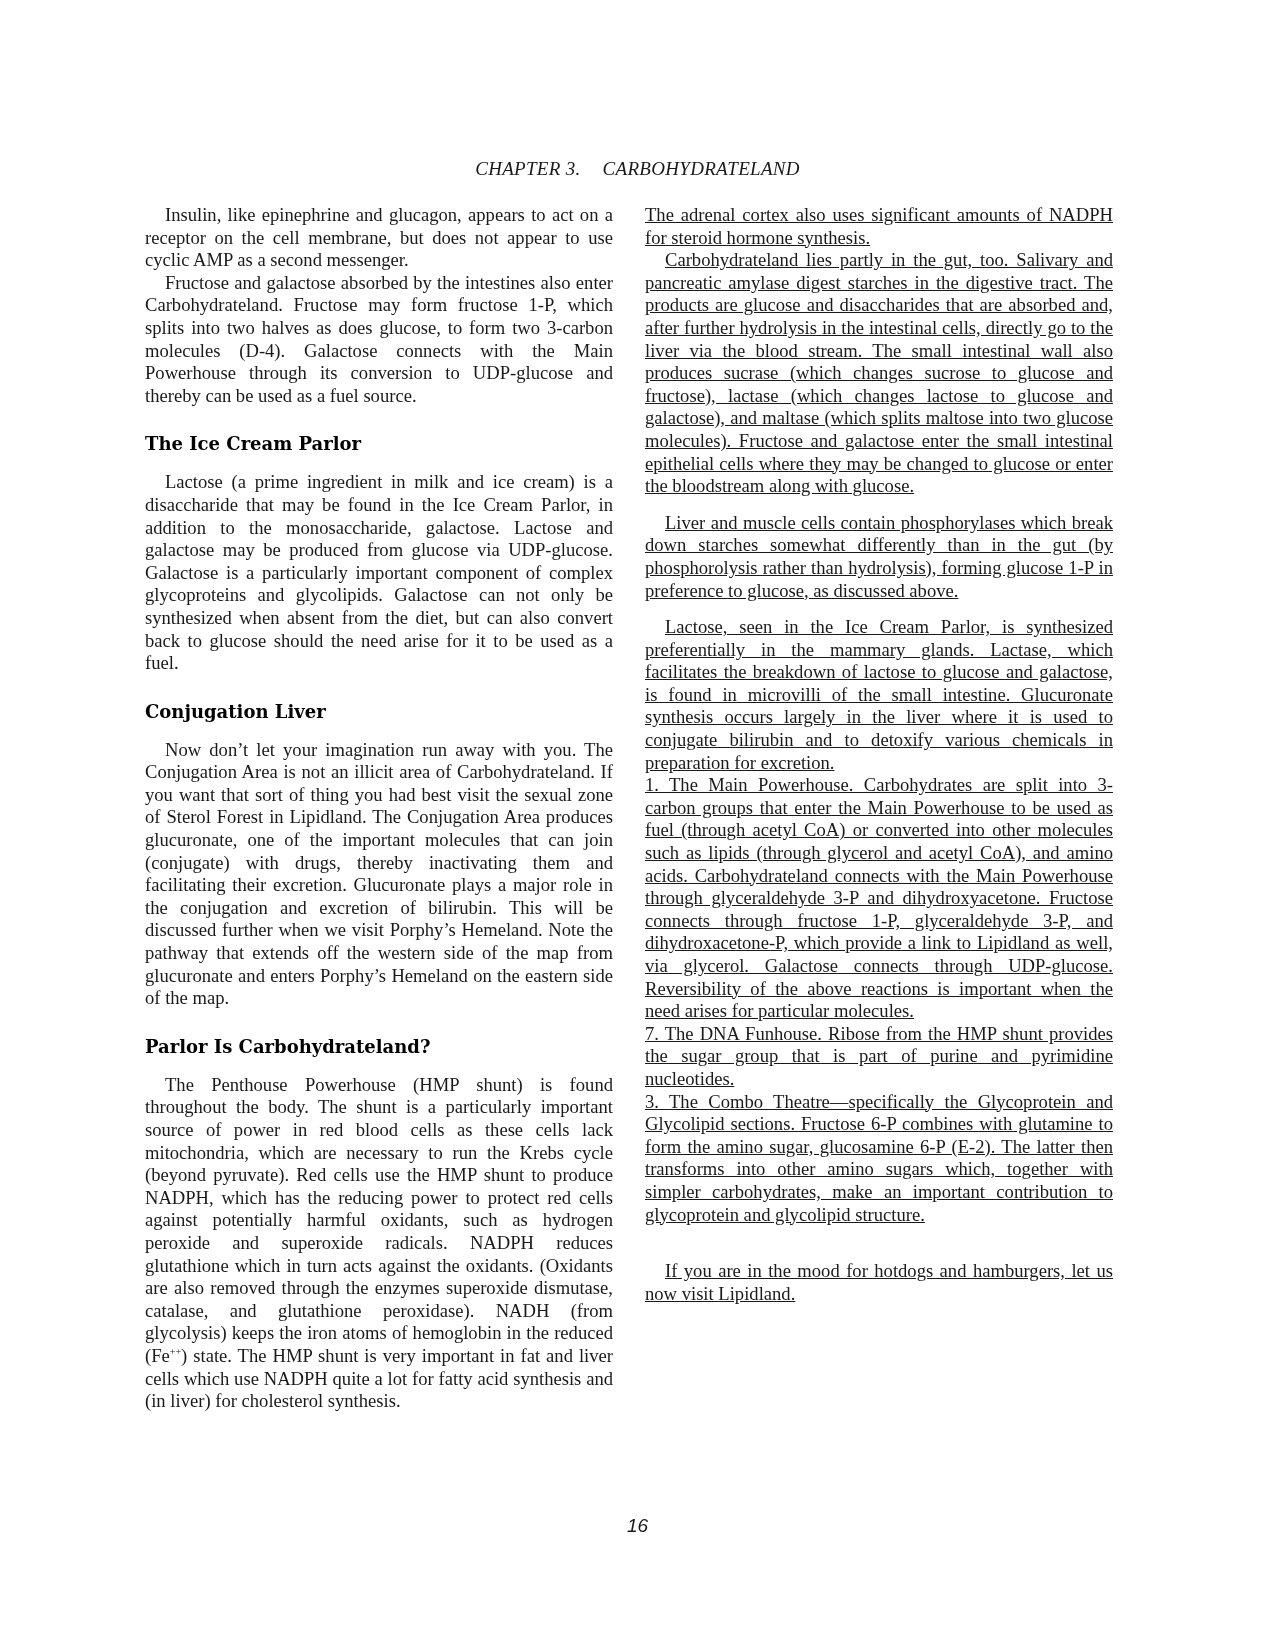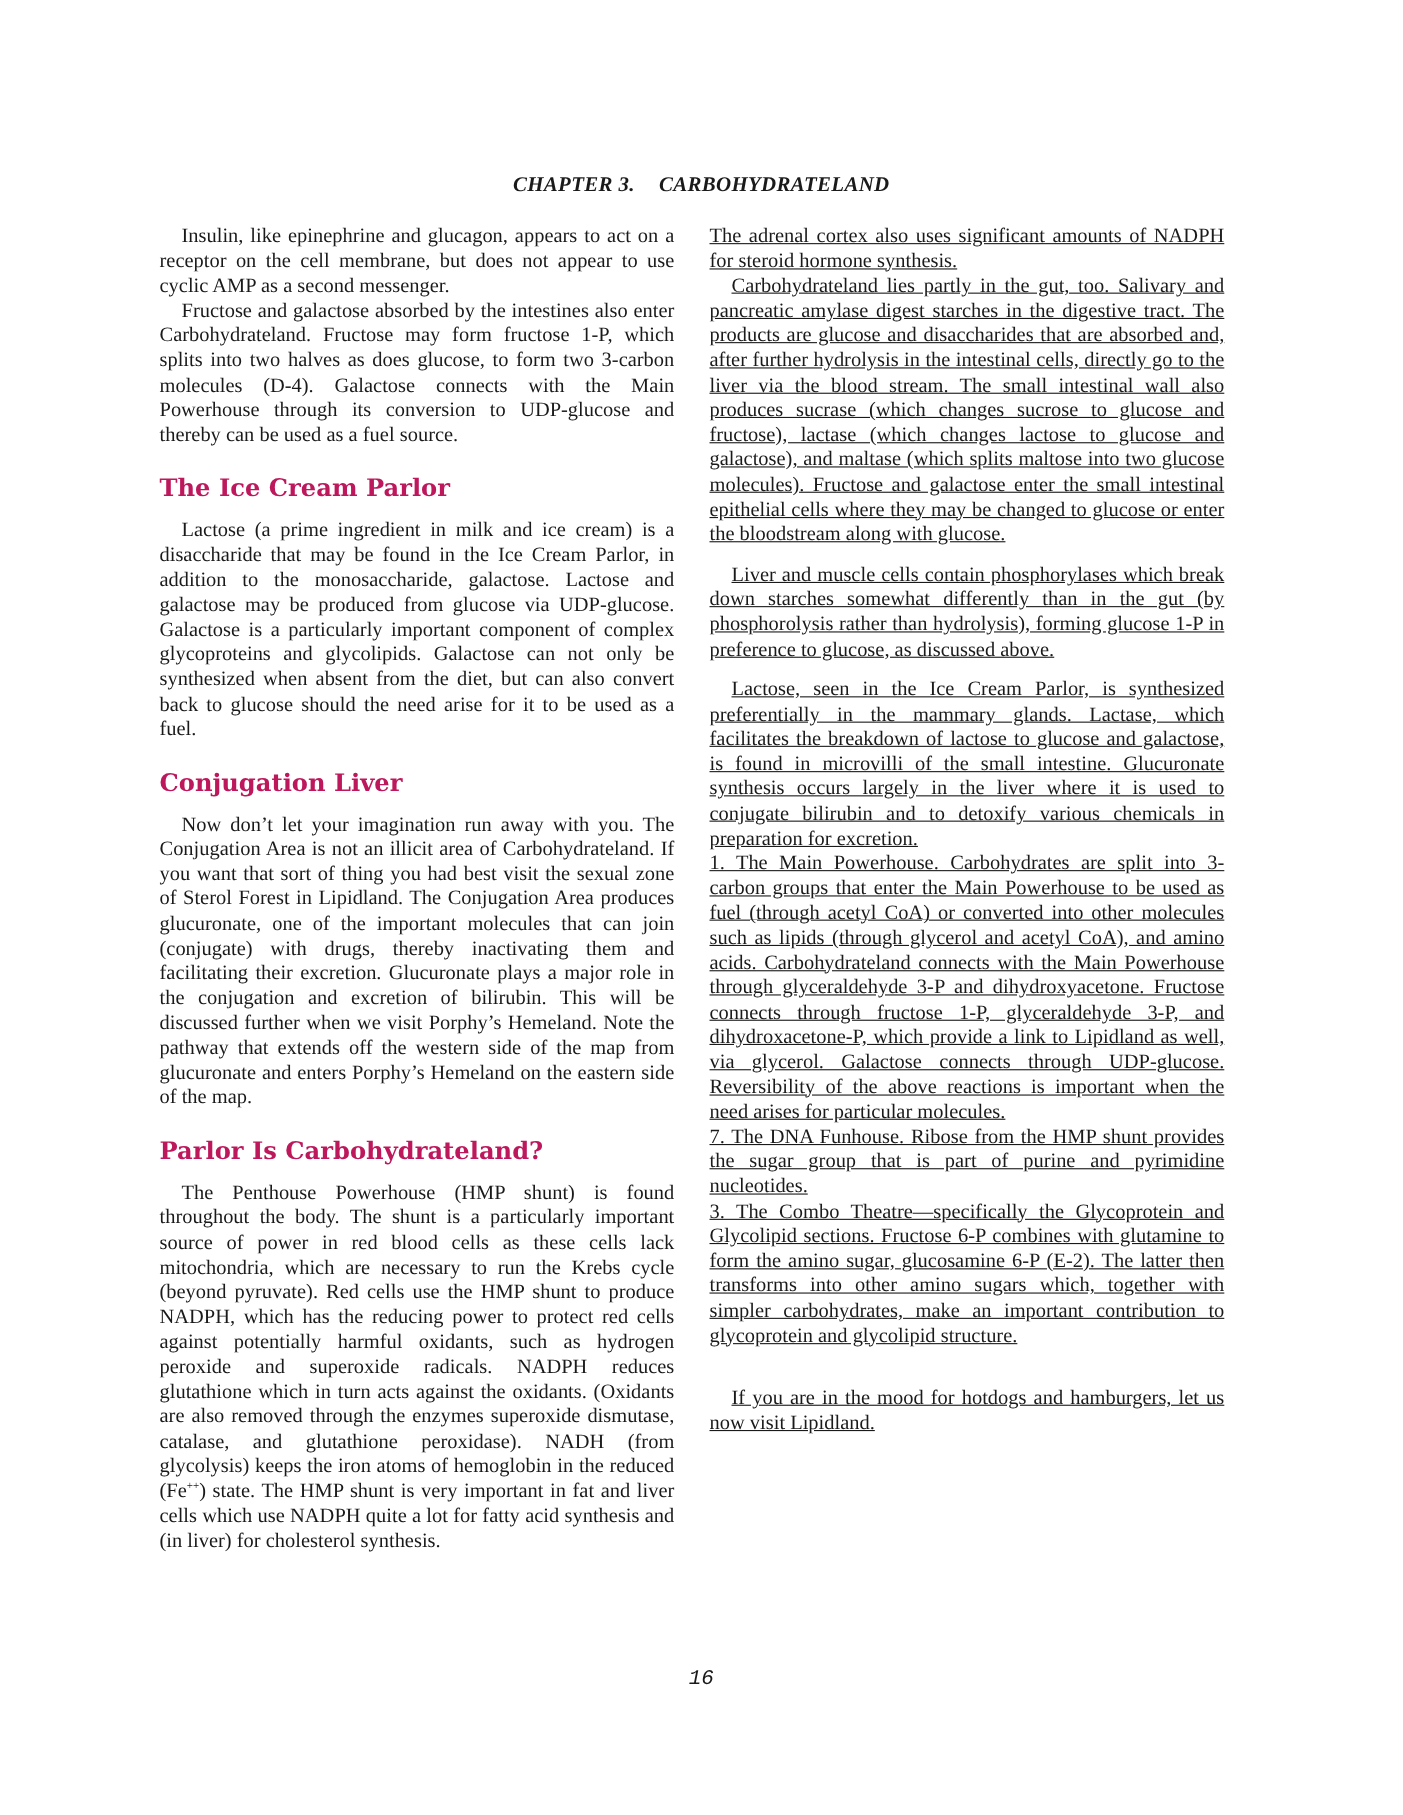--- a/index.html
+++ b/index.html
@@ -1,33 +1,33 @@
 <!DOCTYPE html>
 <html><head>
 <meta charset="utf-8">
 <style>
   html, body { margin: 0; padding: 0; background: #ffffff; }
   body { width: 1275px; height: 1650px; position: relative; overflow: hidden;
          font-family: "DejaVu Serif", "Liberation Serif", serif; color: #1a1a1a; }
   .running-head { position: absolute; top: 158px; left: 0; width: 1275px; text-align: center;
-         font-family: "Liberation Serif", serif; font-style: italic; font-size: 19px; letter-spacing: 0.3px; font-weight: bold; }
+         font-family: "Liberation Serif", serif; font-style: italic; font-size: 19px; letter-spacing: 0.3px; }
   .running-head span + span { margin-left: 22px; }
   .col { position: absolute; top: 204px; width: 468px;
          font-family: "Liberation Serif", serif; font-size: 18.6px; line-height: 22.6px; text-align: justify;
          hyphens: auto; }
   .col.left { left: 145px; }
   .col.right { left: 645px; text-decoration: underline; }
   p { margin: 0; }
   p.ind { text-indent: 20px; }
   p.gap { margin-top: 14px; }
-  h2 { font-family: "DejaVu Serif", serif; color: #be185d; font-weight: bold; font-size: 22px;
+  h2 { font-family: "DejaVu Serif", serif; color: #000000; font-weight: bold; font-size: 18px;
        line-height: 26px; margin: 24px 0 14px 0; text-align: left; }
   sup { font-size: 10px; line-height: 0; }
   .page-number { position: absolute; top: 1515px; left: 0; width: 1275px; text-align: center;
-       font-family: Liberation Mono, monospace; font-style: italic; font-size: 19px; }
+       font-family: Liberation Sans, sans-serif; font-style: italic; font-size: 19px; }
 </style>
 </head>
 <body>
 
 <div class="running-head">
   <span>CHAPTER 3.</span><span>CARBOHYDRATELAND</span>
 </div>
 
 <div class="col left">
   <p class="ind">Insulin, like epinephrine and glucagon, appears to act on a receptor on the cell membrane, but does not appear to use cyclic AMP as a second messenger.</p>

